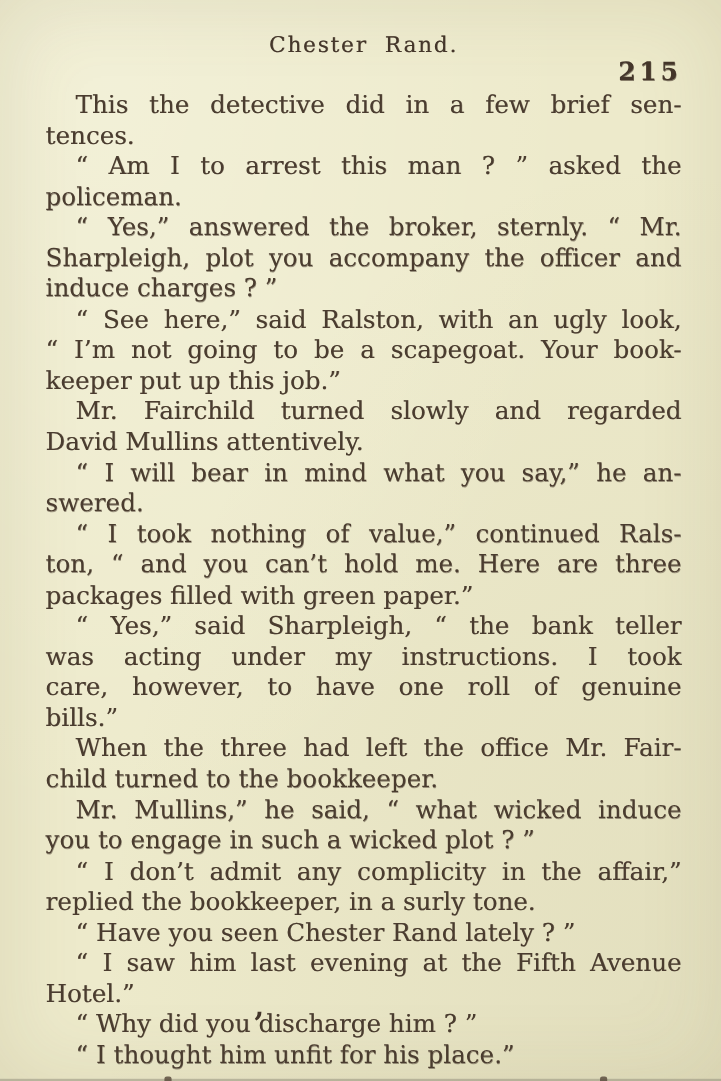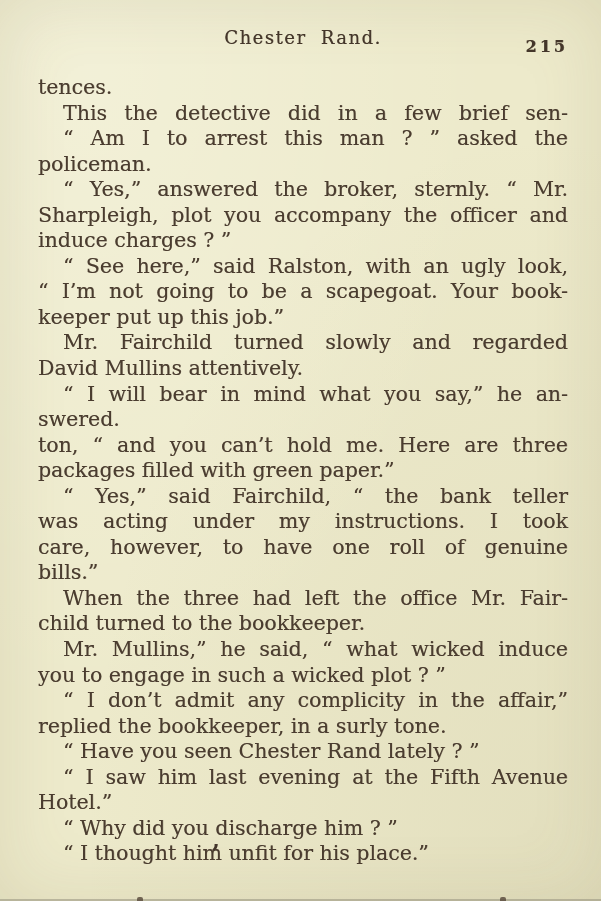--- a/index.html
+++ b/index.html
@@ -32,22 +32,22 @@
     text-align: center;
     font-size: 18px;
     letter-spacing: 1.5px;
     word-spacing: 7px;
     color: #44362a;
     text-shadow: 0.4px 0.4px 0.5px rgba(68,54,42,0.55);
   }
   .page-number {
     position: absolute;
     right: 0;
-    top: 10px;
-    font-size: 16px;
+    top: 20px;
+    font-size: 21px;
     font-weight: bold;
     letter-spacing: 3px;
     color: #44362a;
     text-shadow: 0.4px 0.4px 0.5px rgba(68,54,42,0.6);
   }
   .text-block {
     position: absolute;
     top: 75px;
     left: 38px;
     right: 33px;
@@ -99,37 +99,38 @@
 <body>
 
 <div class="page">
 
   <div class="header">
     <span class="running-title">Chester Rand.</span>
     <span class="page-number">215</span>
   </div>
 
   <div class="text-block">
+    <div class="line indent">This the detective did in a few brief sen-</div>
     <div class="line last">tences.</div>
-    <div class="line indent">This the detective did in a few brief sen-</div>
     <div class="line indent">“ Am I to arrest this man ? ” asked the</div>
     <div class="line last">policeman.</div>
     <div class="line indent">“ Yes,” answered the broker, sternly. “ Mr.</div>
     <div class="line">Sharpleigh, plot you accompany the officer and</div>
     <div class="line last">induce charges ? ”</div>
     <div class="line indent">“ See here,” said Ralston, with an ugly look,</div>
     <div class="line">“ I’m not going to be a scapegoat. Your book-</div>
     <div class="line last">keeper put up this job.”</div>
     <div class="line indent">Mr. Fairchild turned slowly and regarded</div>
     <div class="line last">David Mullins attentively.</div>
     <div class="line indent">“ I will bear in mind what you say,” he an-</div>
     <div class="line last">swered.</div>
+    <div class="line indent">“ I took nothing of value,” continued Rals-</div>
     <div class="line">ton, “ and you can’t hold me. Here are three</div>
     <div class="line last">packages filled with green paper.”</div>
-    <div class="line indent">“ Yes,” said Fairchild, “ the bank teller</div>
+    <div class="line indent">“ Yes,” said Sharpleigh, “ the bank teller</div>
     <div class="line">was acting under my instructions. I took</div>
     <div class="line">care, however, to have one roll of genuine</div>
     <div class="line last">bills.”</div>
     <div class="line indent">When the three had left the office Mr. Fair-</div>
     <div class="line last">child turned to the bookkeeper.</div>
     <div class="line indent">Mr. Mullins,” he said, “ what wicked induce</div>
     <div class="line last">you to engage in such a wicked plot ? ”</div>
     <div class="line indent">“ I don’t admit any complicity in the affair,”</div>
     <div class="line last">replied the bookkeeper, in a surly tone.</div>
     <div class="line indent last">“ Have you seen Chester Rand lately ? ”</div>

